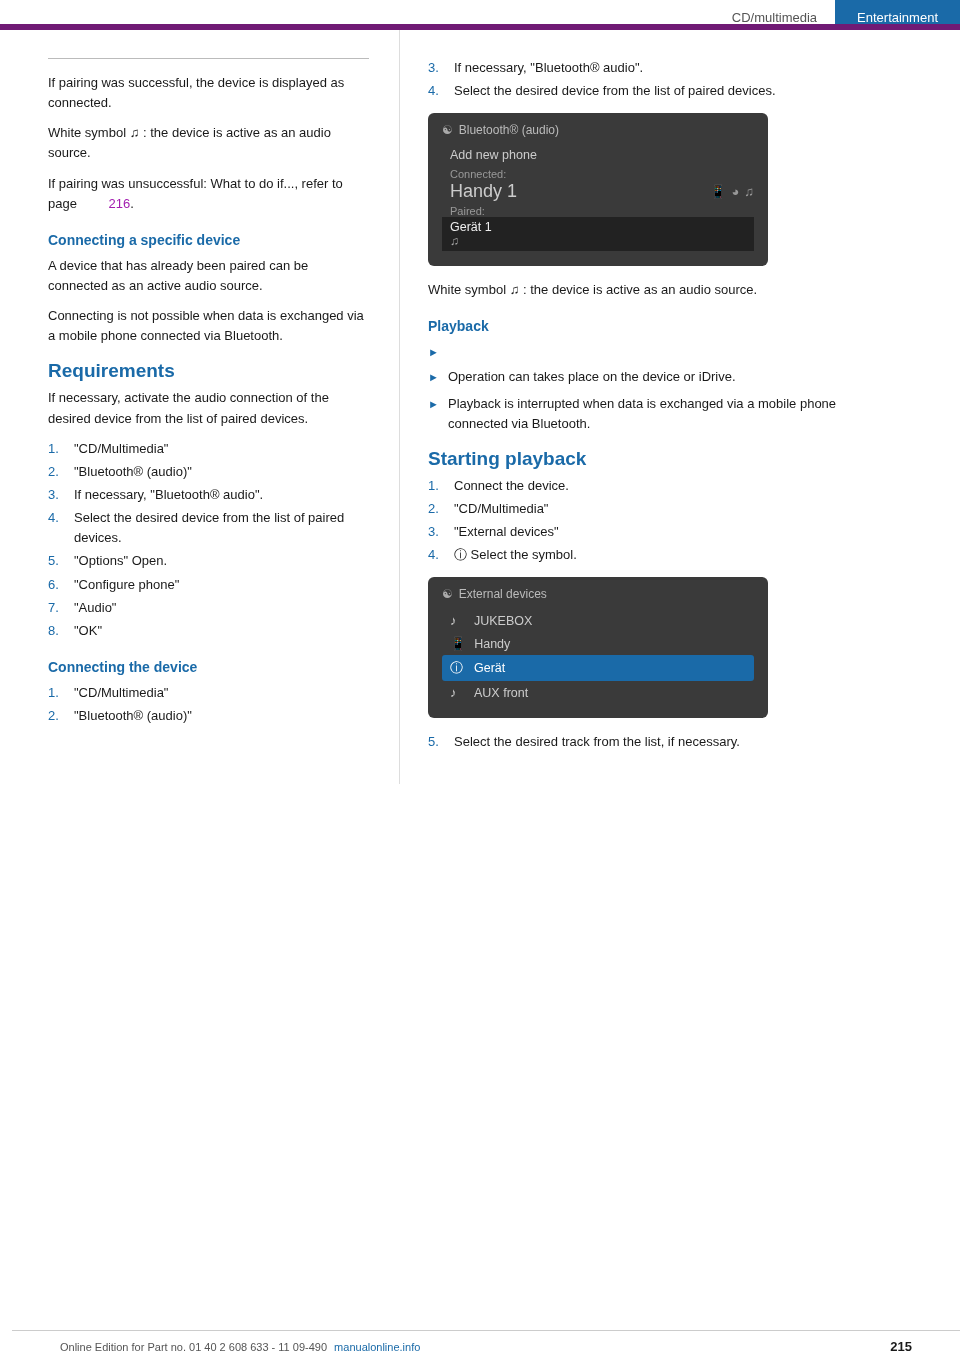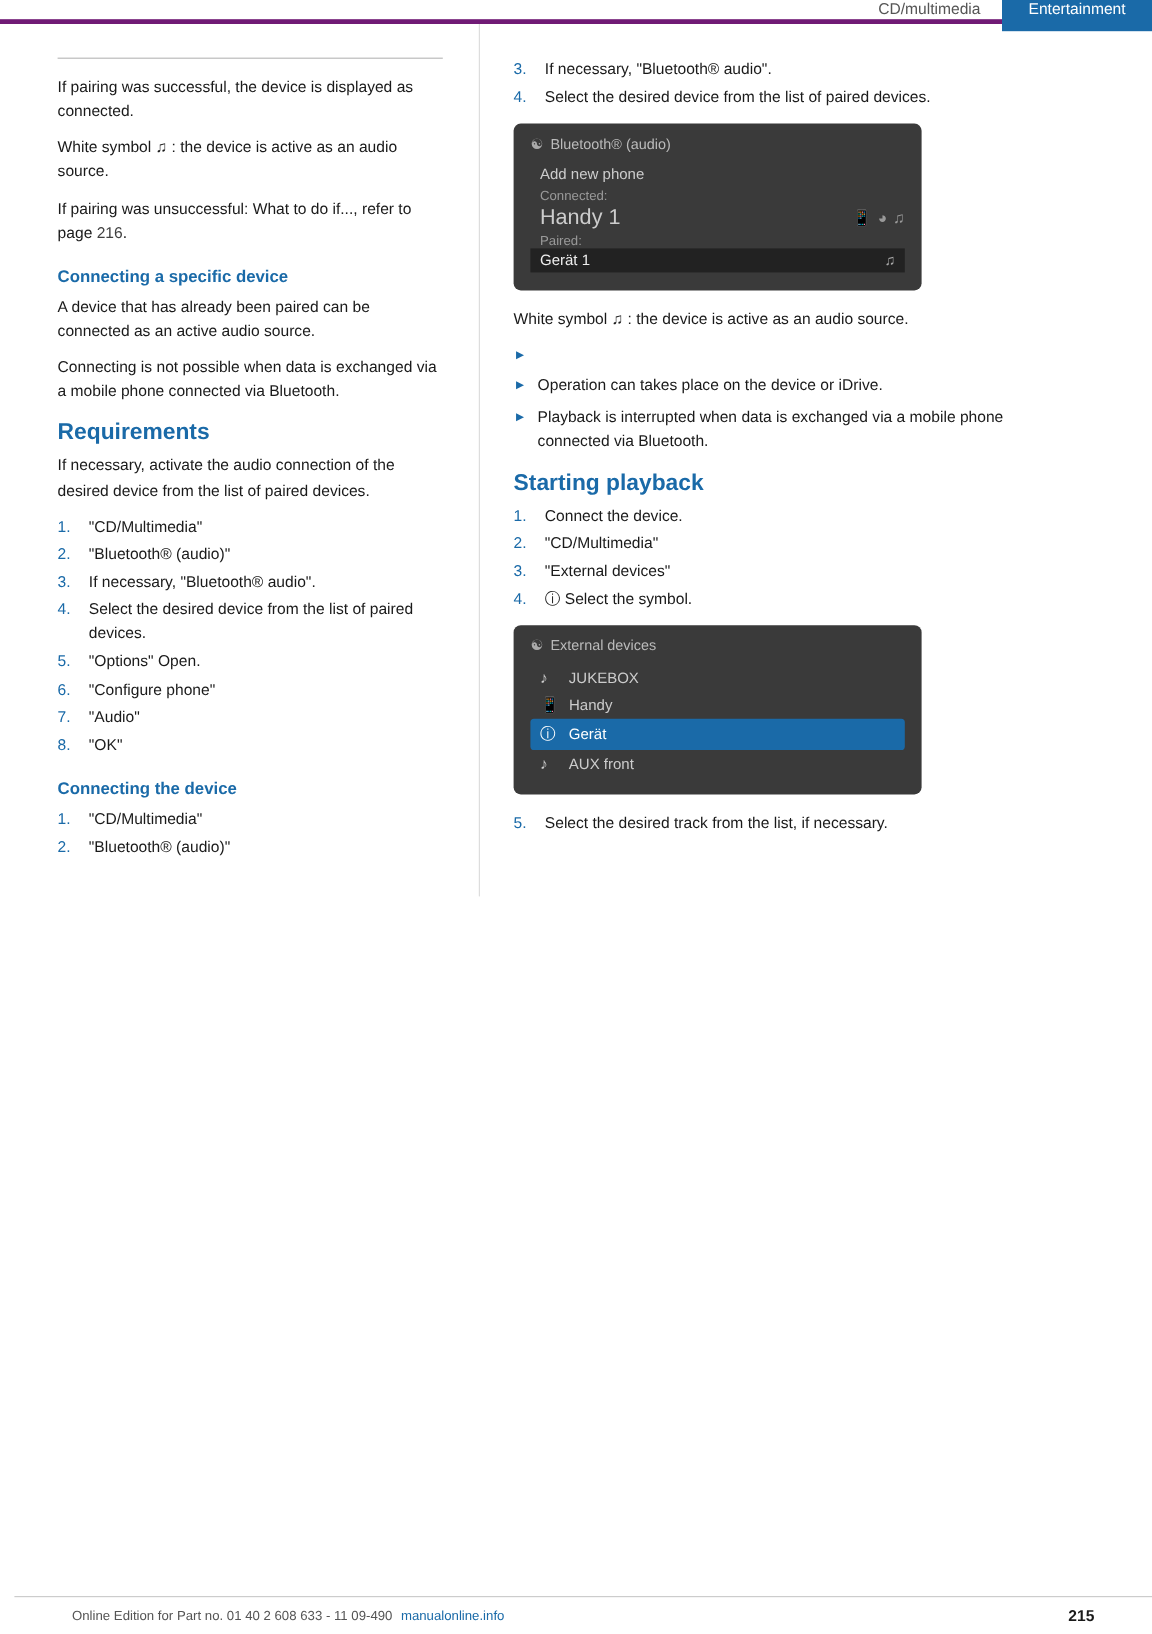--- a/index.html
+++ b/index.html
@@ -10,23 +10,22 @@
       background: #fff;
       width: 960px;
       min-height: 1362px;
       position: relative;
     }
 
     
     .header {
       display: flex;
       justify-content: flex-end;
-      align-items: center;
-      border-bottom: 4px solid #701a75;
-      height: 20px;
+      border-bottom: 6px solid #701a75;
+      height: 30px;
       padding-right: 0;
     }
     .header-cd {
       color: #555;
       font-size: 13px;
       padding: 0 18px;
       line-height: 36px;
     }
     .header-entertainment {
       background: #1a6aa8;
@@ -59,21 +58,21 @@
       margin-bottom: 14px;
     }
 
     p {
       font-size: 13px;
       line-height: 1.55;
       margin-bottom: 10px;
       color: #1a1a1a;
     }
 
-    a { color: #404040; text-decoration: none; }
+    a { color: #a21caf; text-decoration: none; margin-left: 28px; }
 
     .section-heading {
       color: #1a6aa8;
       font-size: 14px;
       font-weight: bold;
       margin: 18px 0 8px 0;
     }
 
     .sub-heading {
       color: #1a6aa8;
@@ -318,28 +317,29 @@
       <div class="screen-label">Connected:</div>
       <div class="screen-row">
         <div class="screen-value">Handy 1</div>
         <div class="screen-icons-right">
           <span>📱</span>
           <span>◕</span>
           <span>♫</span>
         </div>
       </div>
       <div class="screen-label">Paired:</div>
-      <div class="screen-menu-item active" style="display:flex;justify-content:space-between;">
+      <div class="screen-menu-item active" style="display:flex;justify-content:space-between;flex-direction:column;">
         <span>Gerät 1</span>
         <span style="color:#aaa;font-size:12px;">♫</span>
       </div>
     </div>
 
     <p>White symbol ♫ : the device is active as an audio source.</p>
 
+    <div class="section-heading">Playback</div>
 
     <ul class="bullet-list" id="gen-bullets">
         <li>
           <span class="arrow">►</span>
         </li>
         <li>
           <span class="arrow">►</span>
           <span>Operation can takes place on the device or iDrive.</span>
         </li>
         <li>

